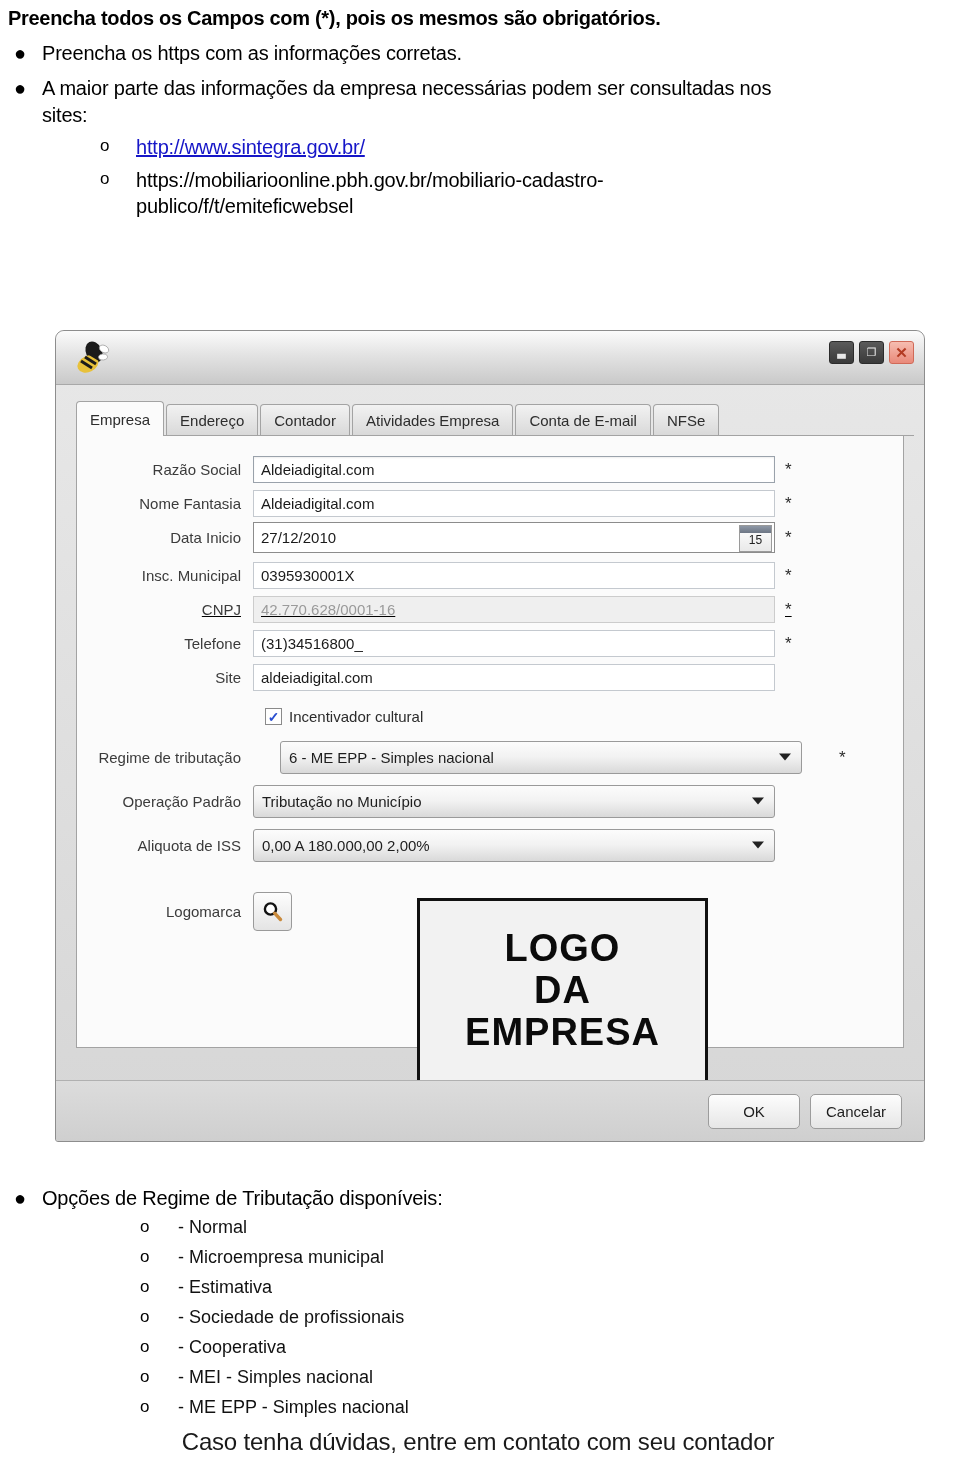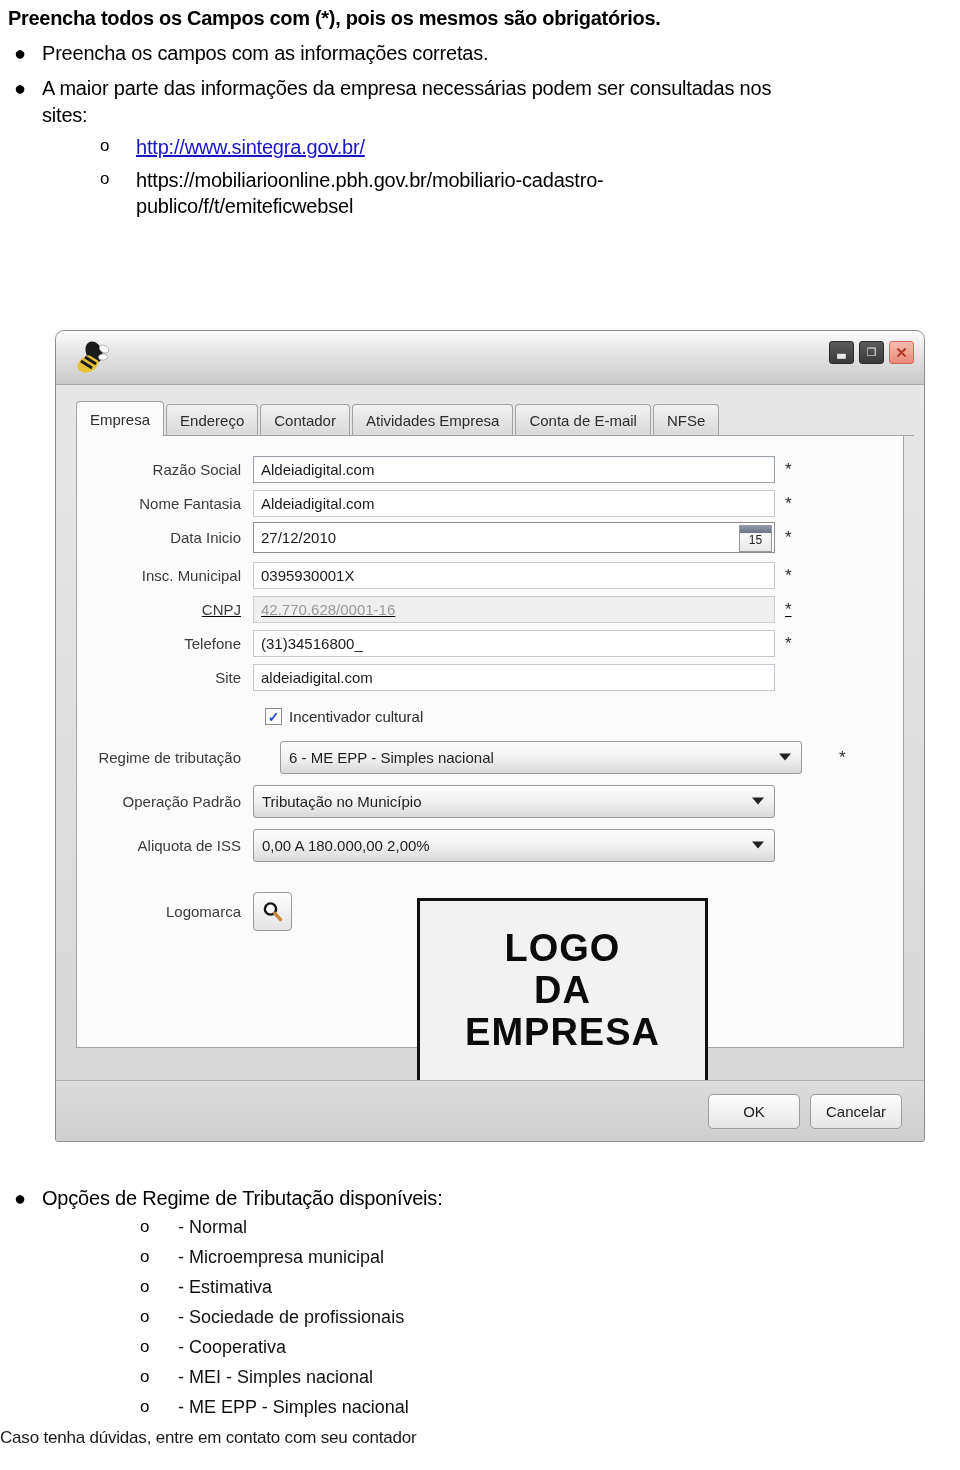--- a/index.html
+++ b/index.html
@@ -412,38 +412,38 @@
     font-family: Liberation Sans, sans-serif;
     font-size: 18px;
     line-height: 1.5;
     color: #111;
   }
   .footer-note {
     position: absolute;
     left: 0;
     top: 1428px;
     width: 960px;
-    text-align: left;
+    text-align: center;
     padding-right: 4px;
     box-sizing: border-box;
-    font-size: 17px;
+    font-size: 24px;
     letter-spacing: -0.2px;
     color: #1a1a1a;
   }
 </style>
 </head>
 <body>
 
 <div class="doc">
 
   <div class="doc-heading">Preencha todos os Campos com (*), pois os mesmos são obrigatórios.</div>
 
   <div class="bullet-row">
     <span class="bullet-mark">●</span>
-    <span class="bullet-text">Preencha os campos com as informações corretas.</span>
+    <span class="bullet-text">Preencha os https com as informações corretas.</span>
   </div>
 
   <div class="bullet-row">
     <span class="bullet-mark">●</span>
     <span class="bullet-text">A maior parte das informações da empresa necessárias podem ser consultadas nos sites:</span>
   </div>
 
   <div class="sub-row">
     <span class="sub-mark">o</span>
     <span class="sub-text link">http://www.sintegra.gov.br/</span>

